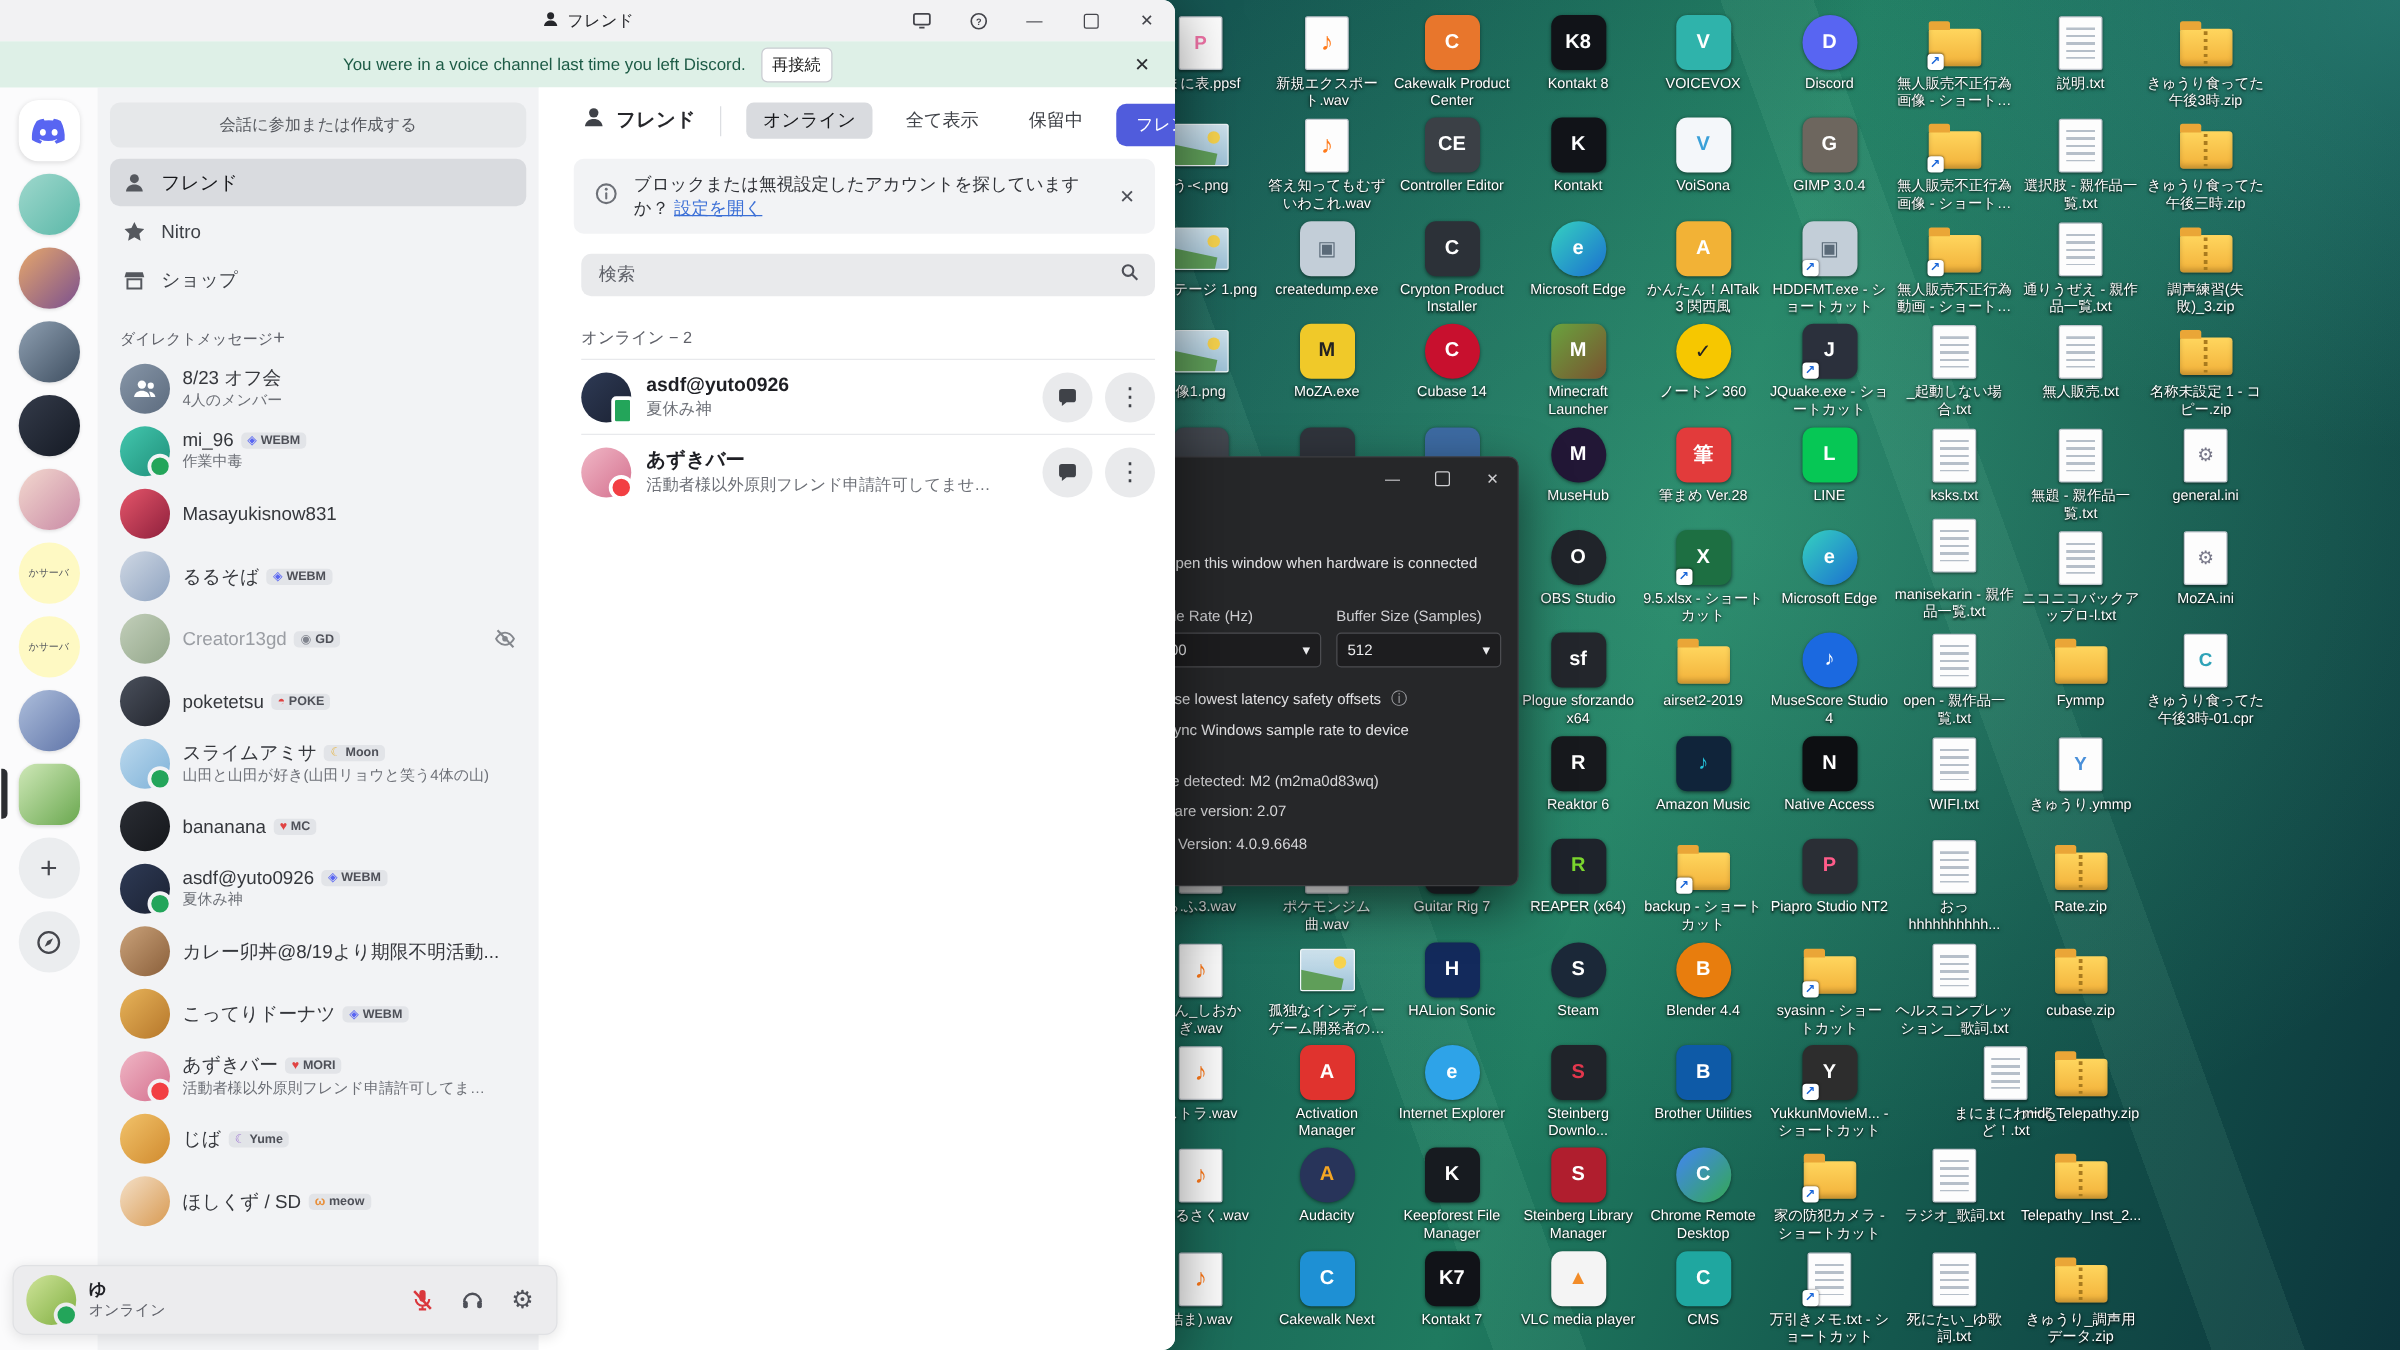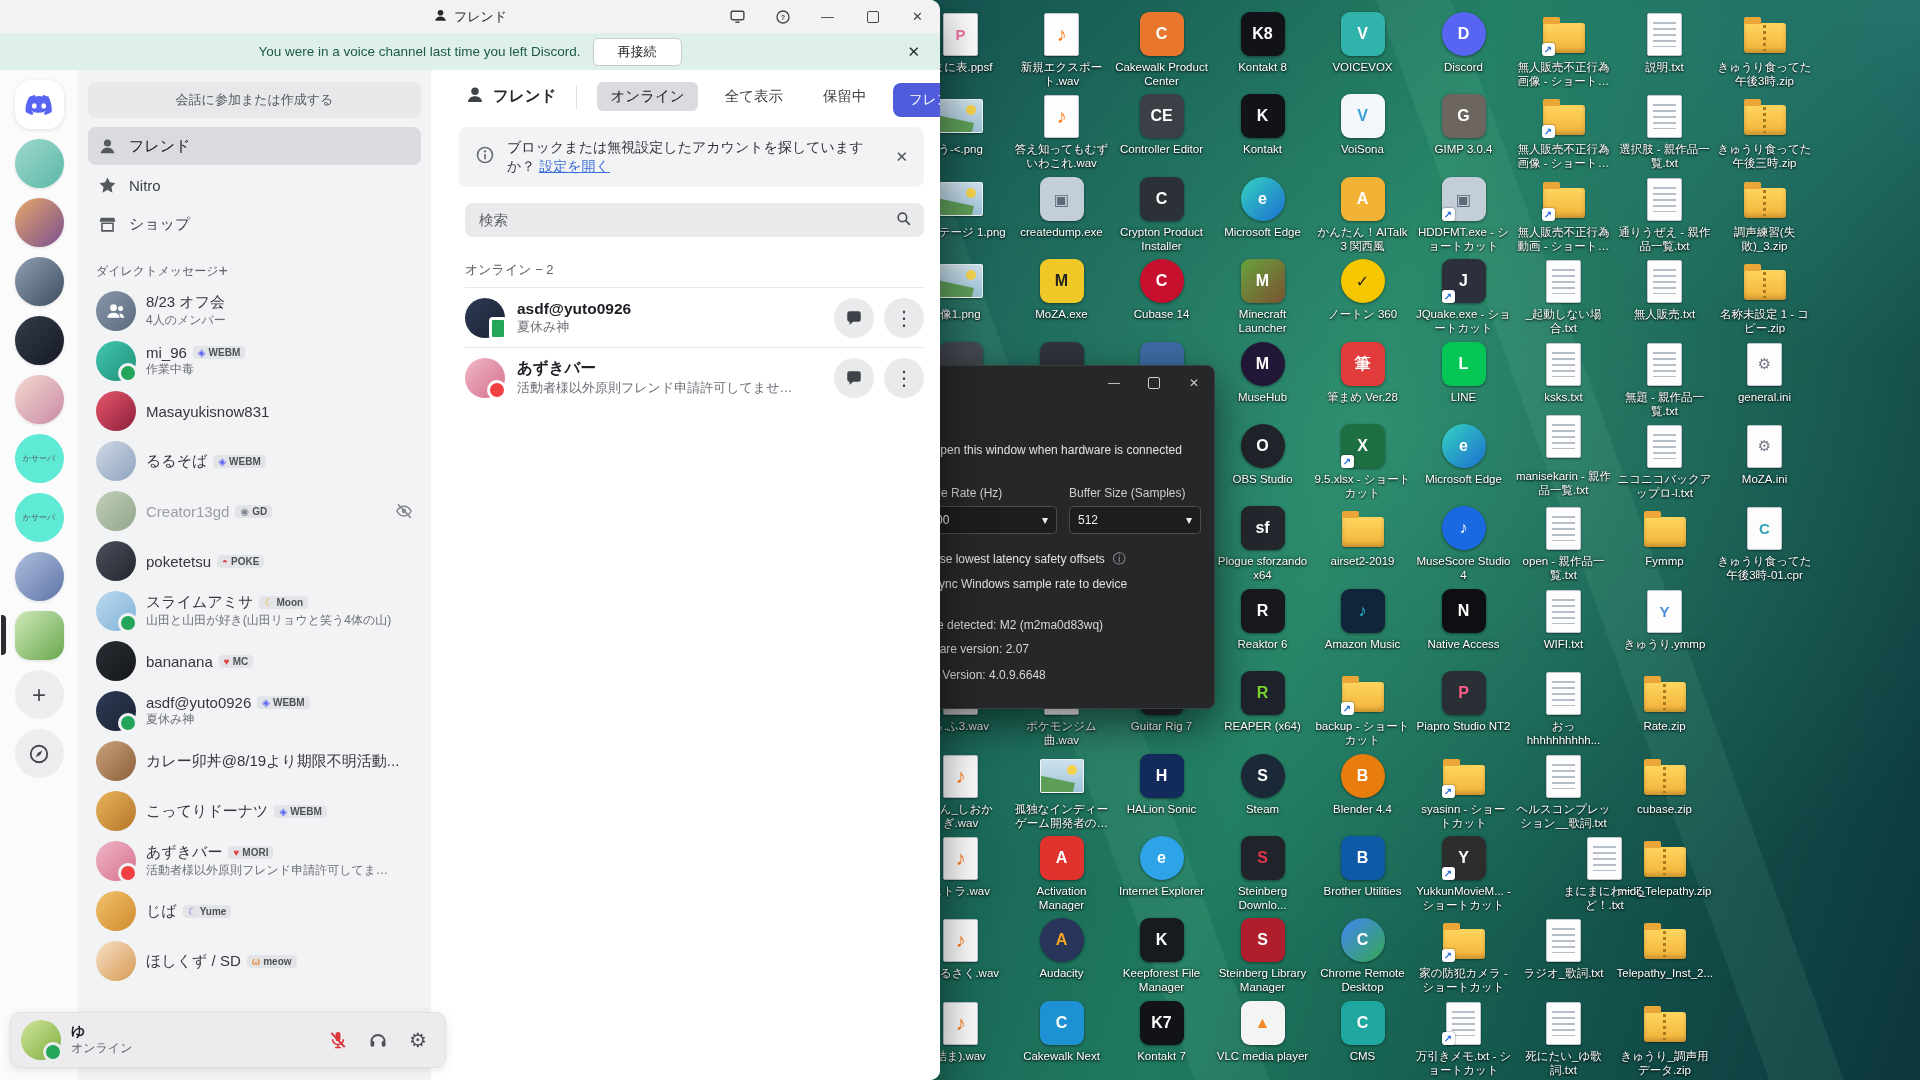--- a/index.html
+++ b/index.html
@@ -58,33 +58,33 @@
   
   .discord{position:absolute;left:0;top:0;width:940px;height:1080px;background:#fff;z-index:30;border-radius:0 10px 10px 0;
       overflow:hidden;box-shadow:0 10px 50px rgba(0,0,0,.5);display:flex;flex-direction:column;}
   .d-titlebar{height:33px;background:#f2f2f3;display:flex;align-items:center;position:relative;flex:none;}
   .d-title{position:absolute;left:0;right:0;display:flex;justify-content:center;align-items:center;gap:6px;
       font-size:13px;color:#26272b;pointer-events:none;}
   .d-tb-right{margin-left:auto;display:flex;align-items:center;height:100%;z-index:1;}
   .tb-btn{width:45px;height:33px;display:flex;align-items:center;justify-content:center;color:#44454b;font-size:13px;}
   .d-banner{height:37px;background:#def0e7;display:flex;align-items:center;justify-content:center;gap:12px;position:relative;
       font-size:13.5px;color:#1d5b46;flex:none;}
-  .reconnect{background:#fff;border:1px solid #c9cbd1;border-radius:5px;padding:4px 24px;font-size:13px;color:#222;
+  .reconnect{background:#fff;border:1px solid #c9cbd1;border-radius:5px;padding:4px 8px;font-size:13px;color:#222;
       font-family:inherit;}
   .banner-close{position:absolute;right:20px;color:#2b2d31;font-size:15px;}
   .d-body{display:flex;flex:1;min-height:0;}
 
   
   .rail{width:78px;background:#fbfbfc;padding-top:10px;display:flex;flex-direction:column;align-items:center;gap:10px;flex:none;}
   .rail-item{width:49px;height:49px;border-radius:50%;position:relative;flex:none;}
   .rail-logo{border-radius:16px;background:#fff;display:flex;align-items:center;justify-content:center;box-shadow:0 1px 4px rgba(0,0,0,.12);}
   .rail-av{box-shadow:0 1px 3px rgba(0,0,0,.12);}
   .rail-sel{border-radius:15px;}
   .rail-sel::before{content:"";position:absolute;left:-14px;top:4px;width:5px;height:40px;background:#2b2d31;border-radius:0 4px 4px 0;}
-  .rail-text{background:#5eead4;display:flex;align-items:center;justify-content:center;font-size:8px;color:#55585e;
+  .rail-text{background:#fef9c3;display:flex;align-items:center;justify-content:center;font-size:8px;color:#55585e;
       text-align:center;line-height:1.15;overflow:hidden;}
   .rail-util{background:#ebedef;display:flex;align-items:center;justify-content:center;color:#45474d;font-size:24px;}
 
   
   .sidebar{width:353px;background:#f2f3f5;display:flex;flex-direction:column;flex:none;min-height:0;}
   .join-btn{margin:12px 10px 8px;height:36px;background:#e6e8ea;border:none;border-radius:8px;font-size:13px;color:#55585e;
       font-family:inherit;flex:none;}
   .nav-item{margin:1px 10px;height:38px;border-radius:8px;display:flex;gap:12px;align-items:center;padding:0 10px;
       color:#3f4248;font-size:15px;flex:none;}
   .nav-item.active{background:#d9dbdf;color:#16171a;}

